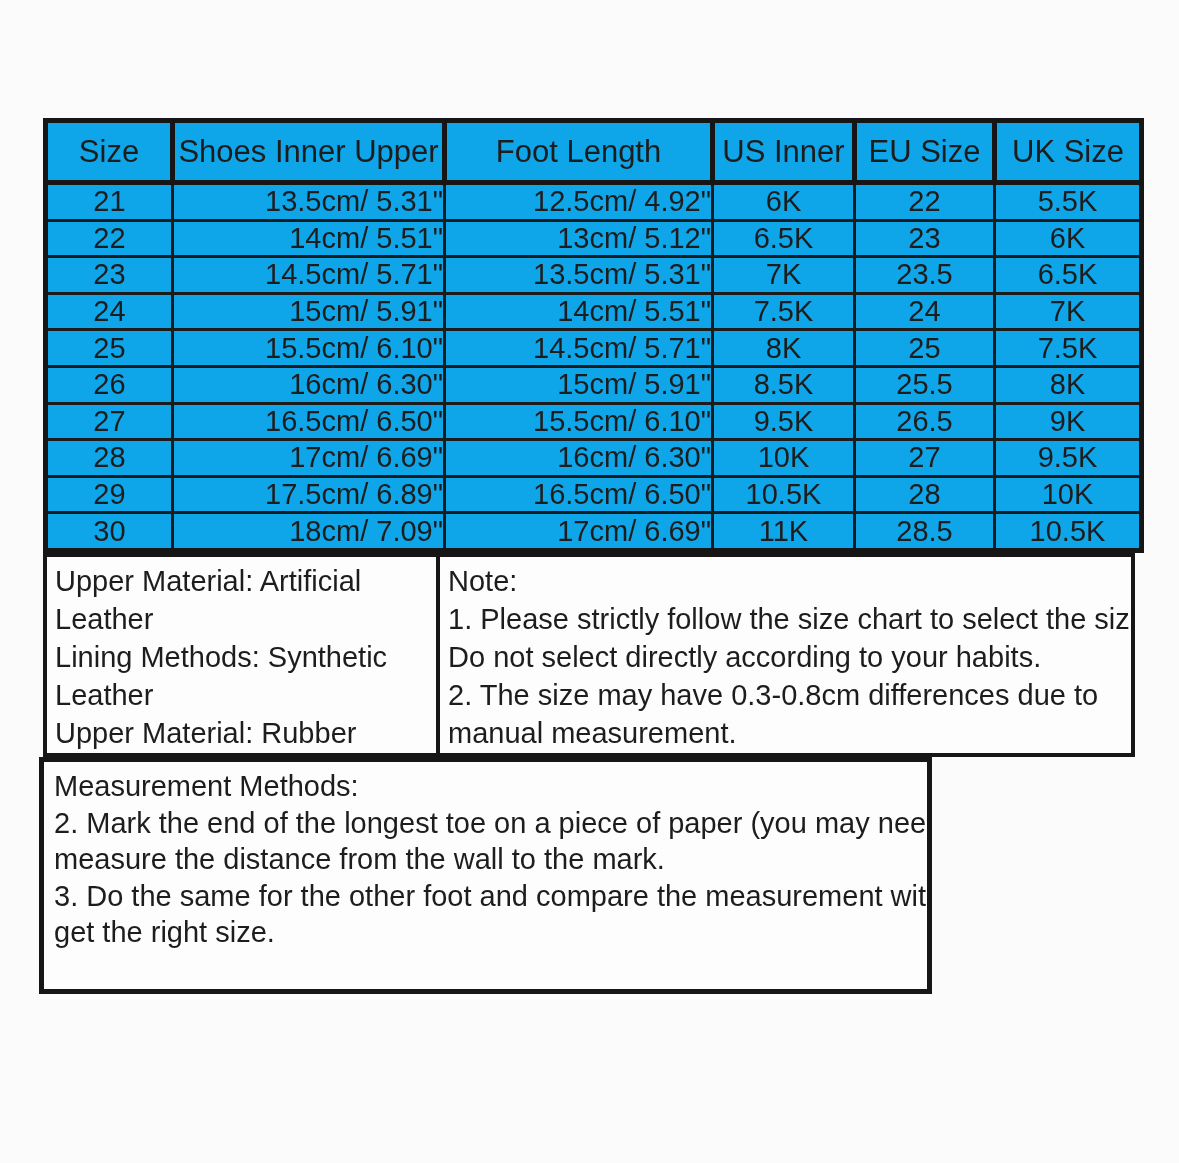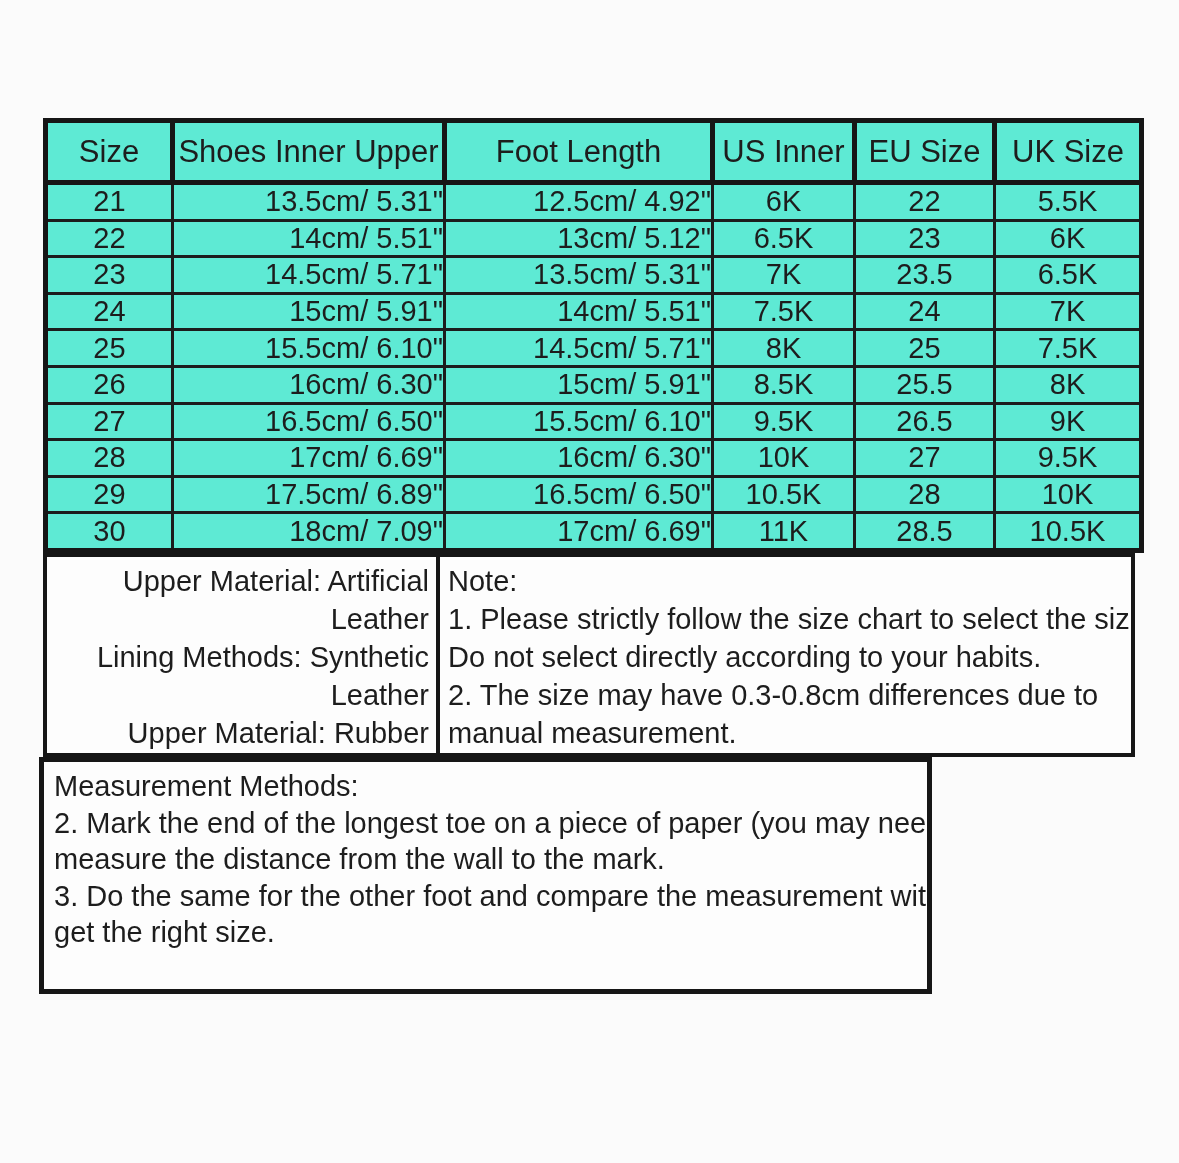--- a/index.html
+++ b/index.html
@@ -18,21 +18,21 @@
   }
 
   
   table.size-table {
     position: absolute;
     left: 43px;
     top: 118px;
     width: 1096px;
     border-collapse: collapse;
     table-layout: fixed;
-    background: #5eead4;
+    background: #0ea5e9;
   }
   table.size-table th {
     border: 5px solid #161616;
     height: 57px;
     font-size: 31px;
     font-weight: normal;
     text-align: center;
     padding: 0;
     white-space: nowrap;
     overflow: hidden;
@@ -59,21 +59,20 @@
     font-size: 29px;
     line-height: 38px;
     padding: 5px 8px;
     overflow: hidden;
   }
   .materials-panel {
     left: 43px;
     top: 553px;
     width: 398px;
     height: 204px;
-    text-align: right;
   }
   .note-panel {
     left: 436px;
     top: 553px;
     width: 699px;
     height: 204px;
   }
   .measurement-panel {
     left: 39px;
     top: 757px;

